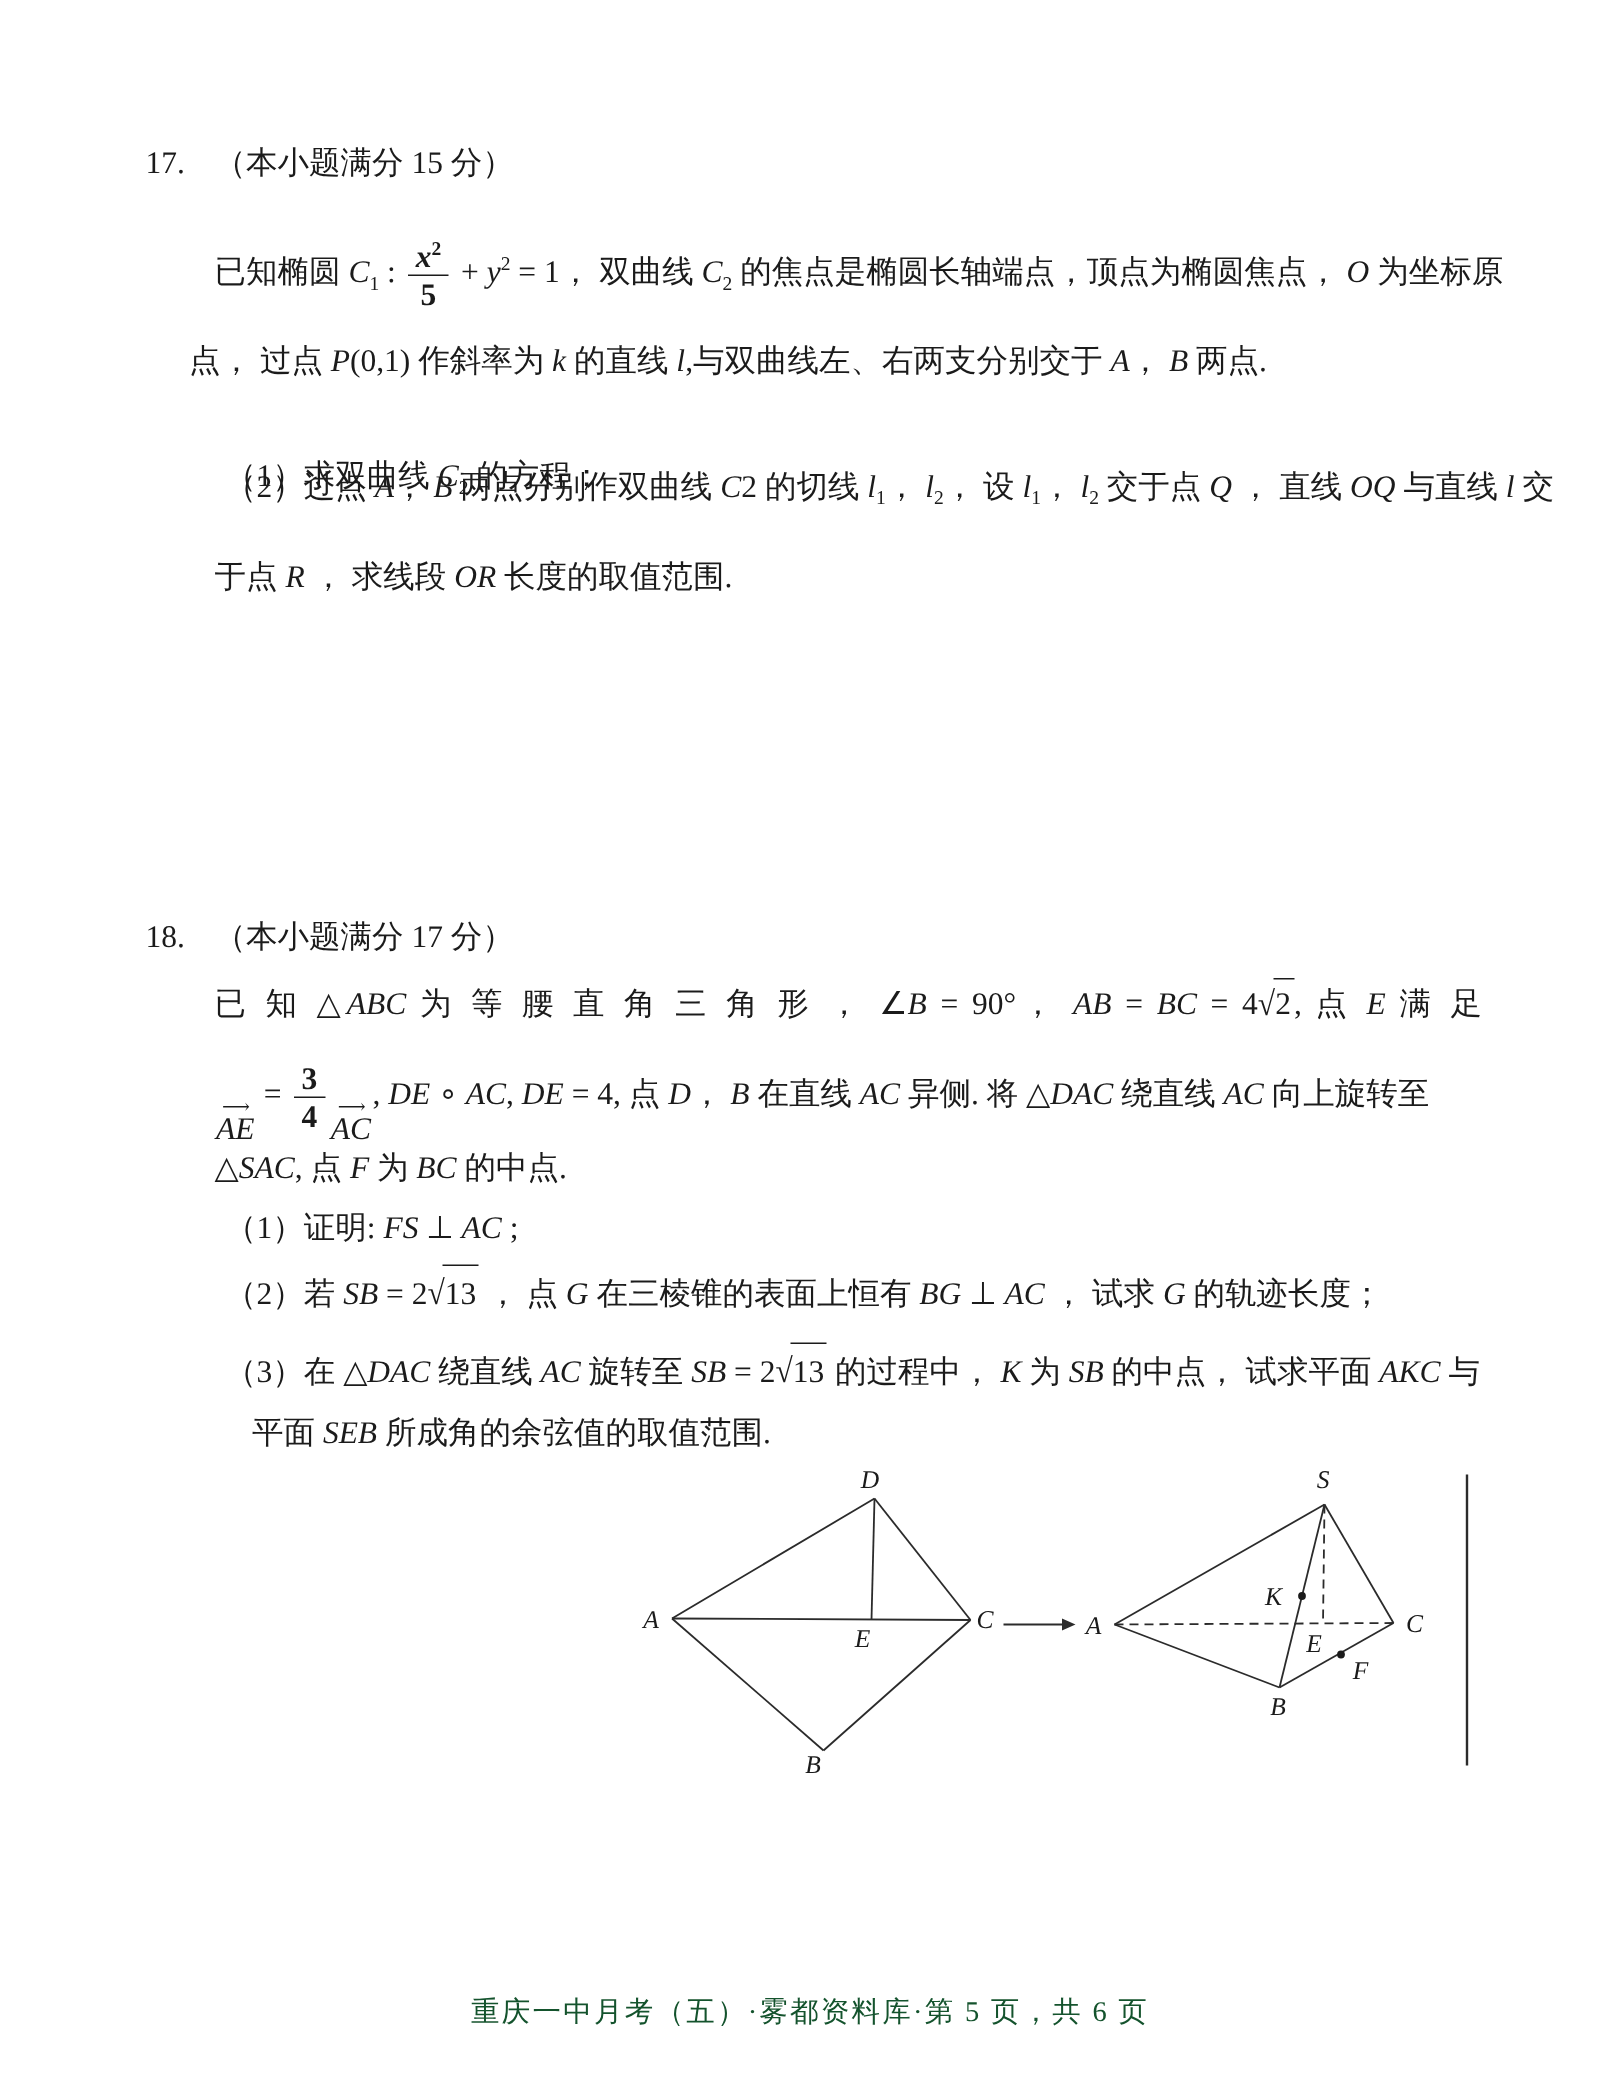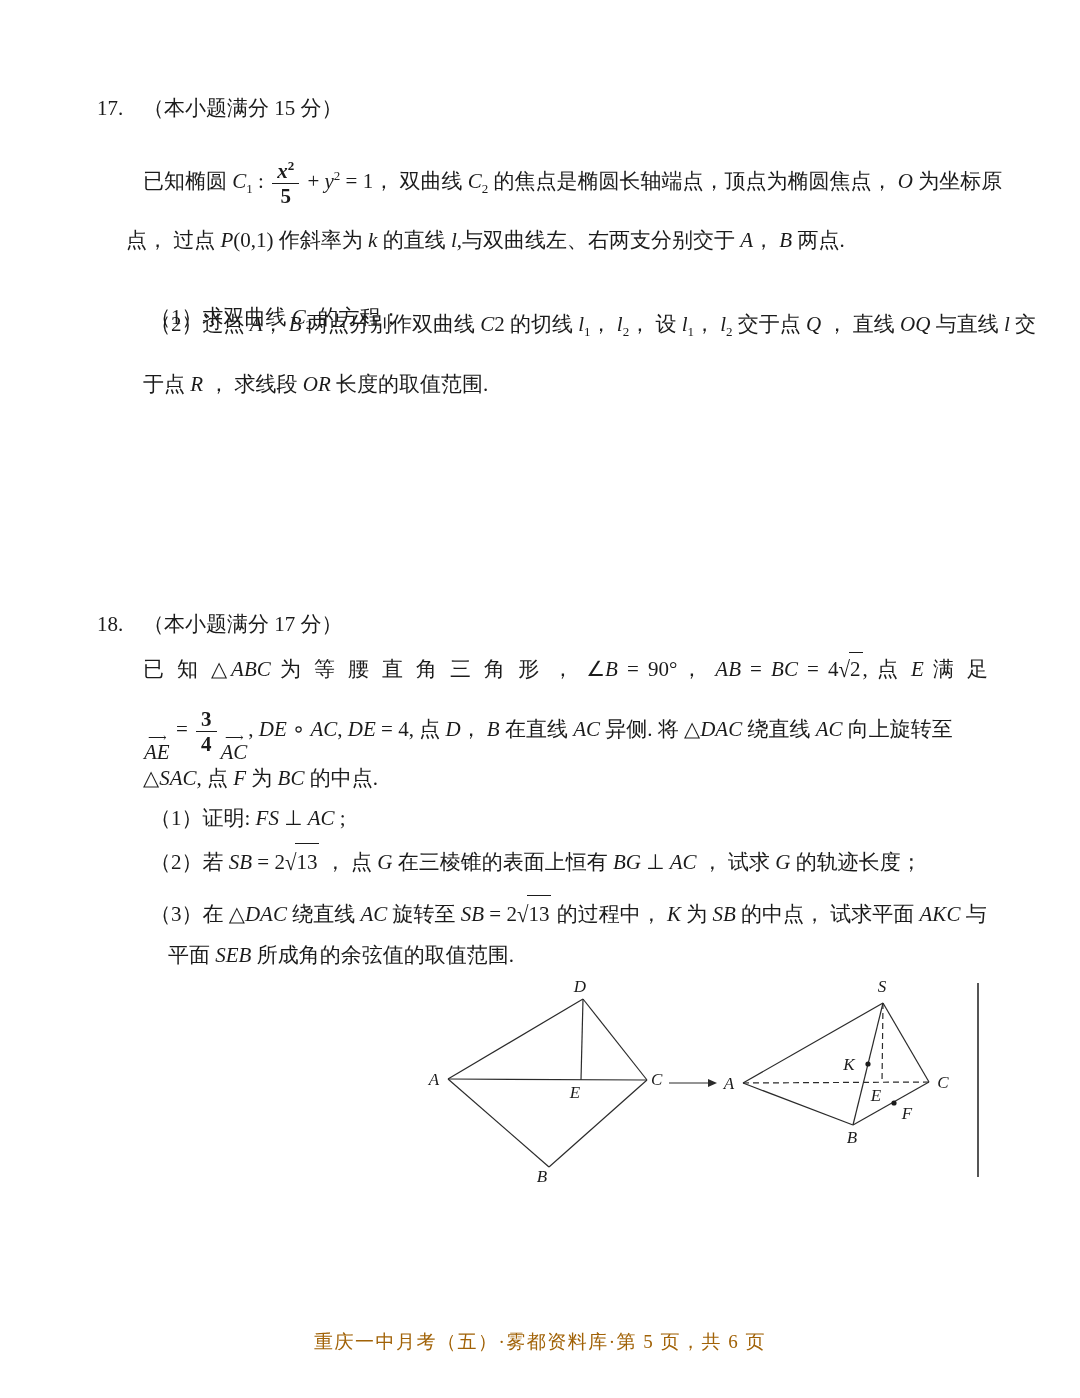--- a/index.html
+++ b/index.html
@@ -17,21 +17,21 @@
   .frac{display:inline-block;text-align:center;vertical-align:middle;margin:0 3px;line-height:1.05;font-weight:bold;}
   .frac .fn{display:block;border-bottom:1.4px solid #1b1b1b;padding:0 5px 1px;}
   .frac .fd{display:block;padding-top:1px;}
   .sqrt{display:inline-block;white-space:nowrap;}
   .sqrt .rad{display:inline-block;transform:scaleY(1.08);}
   .sqrt .rc{display:inline-block;border-top:1.4px solid #1b1b1b;padding:0 2px 0 1px;margin-left:-1px;}
   .vec{display:inline-flex;flex-direction:column;align-items:center;vertical-align:-6px;line-height:1;margin:0 1px;}
   .vec .va{font-size:13px;height:9px;line-height:9px;letter-spacing:-1px;}
   .vec .vb{font-style:italic;}
   .justify{white-space:normal;text-align:justify;text-align-last:justify;}
-  .footer{position:absolute;left:0;width:1080px;text-align:center;font-size:19px;color:#a16207;letter-spacing:1.5px;}
+  .footer{position:absolute;left:0;width:1080px;text-align:center;font-size:19px;color:#14532d;letter-spacing:1.5px;}
   .figsvg{position:absolute;}
   .flabel{font-family:"Liberation Serif",serif;font-style:italic;font-size:17px;fill:#1b1b1b;}
 </style>
 </head>
 <body>
 
 <div class="abs cn" style="left:97px;top:94px;line-height:28px;">
   <span class="qnum">17.</span><span>（本小题满分 15 分）</span>
 </div>
 <div class="abs cn" style="left:143px;top:143px;line-height:66px;">已知椭圆 <span class="mi">C<sub>1</sub></span><span class="mr"> : </span><span class="frac"><span class="fn"><span class="mi">x<sup>2</sup></span></span><span class="fd"><span class="mr">5</span></span></span><span class="mr"> + </span><span class="mi">y<sup>2</sup></span><span class="mr"> = 1</span>， 双曲线 <span class="mi">C<sub>2</sub></span> 的焦点是椭圆长轴端点，顶点为椭圆焦点， <span class="mi">O</span> 为坐标原</div>

